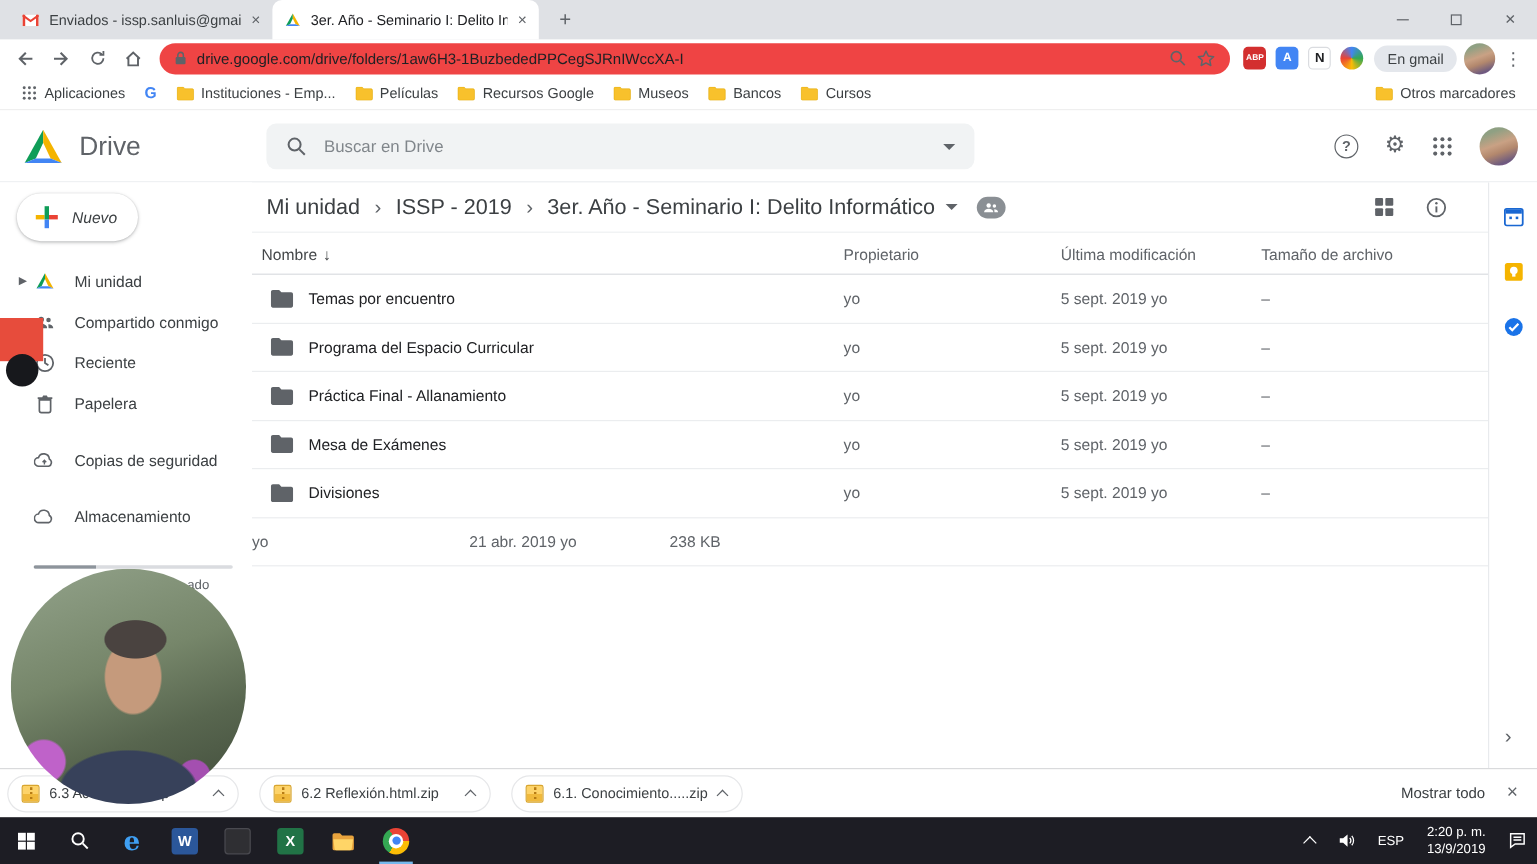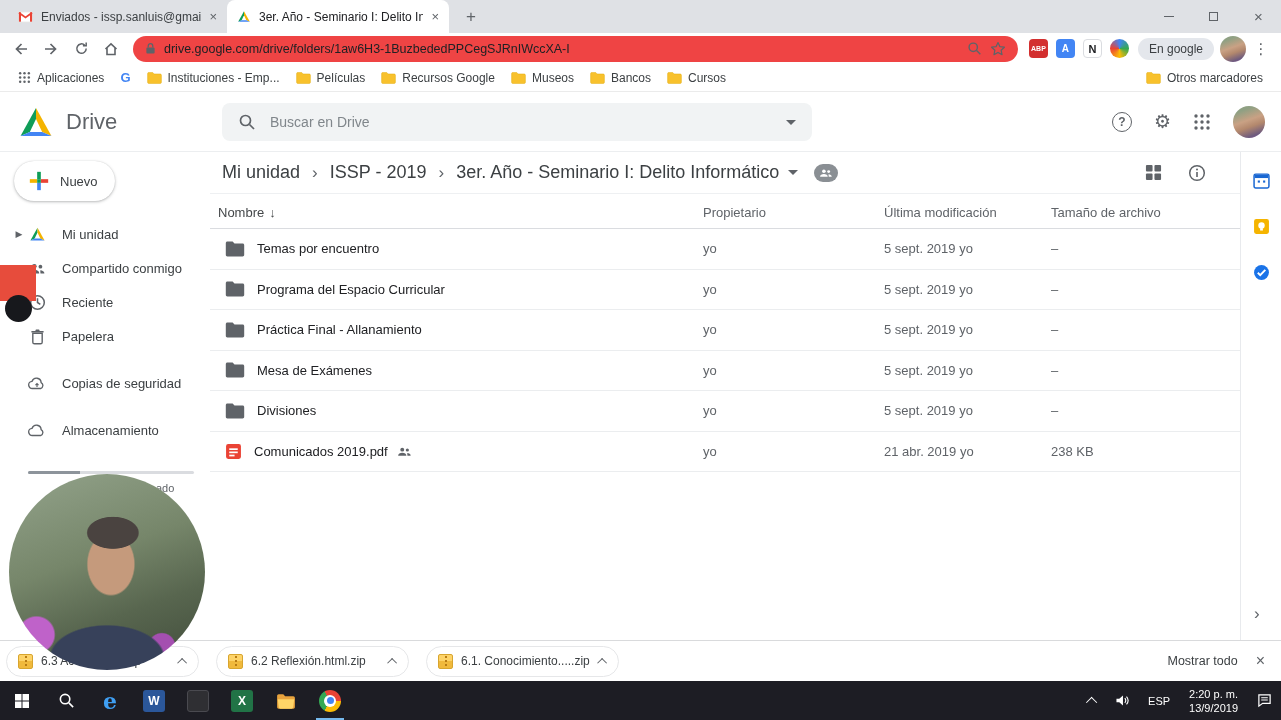--- a/index.html
+++ b/index.html
@@ -50,21 +50,21 @@
 #drive-search input::placeholder{color:#80868b;}
 .caret-down{width:0;height:0;border-left:5px solid transparent;border-right:5px solid transparent;border-top:5px solid #5f6368;}
 #header-right{margin-left:auto;display:flex;align-items:center;gap:22px;padding-right:16px;}
 .hdr-ic{color:#5f6368;display:flex;align-items:center;justify-content:center;}
 .help-circ{width:20px;height:20px;border:1.6px solid #5f6368;border-radius:50%;font-size:12px;font-weight:bold;display:flex;align-items:center;justify-content:center;}
 .gear{font-size:19px;}
 .avatar-lg{width:32px;height:32px;border-radius:50%;}
 
 
 #sidebar{position:absolute;top:152px;left:0;width:210px;bottom:80px;background:#fff;}
-#new-btn{margin:9px 0 16px 14px;width:101px;height:40px;border-radius:24px;background:#fff;box-shadow:0 1px 3px rgba(60,64,67,.35),0 0 1px rgba(60,64,67,.2);display:flex;align-items:center;gap:10px;padding:0 14px;font-size:13px;color:#3c4043;}
+#new-btn{margin:9px 0 16px 14px;width:101px;height:40px;border-radius:24px;background:#fff;box-shadow:0 1px 3px rgba(60,64,67,.35),0 0 1px rgba(60,64,67,.2);display:flex;align-items:center;gap:10px;padding:0 14px;font-size:13px;color:#3c4043;font-style:italic;}
 .nav-item{height:34px;display:flex;align-items:center;font-size:13px;color:#3c4043;padding-left:10px;gap:0;}
 .nav-caret{width:18px;font-size:9px;color:#5f6368;text-align:center;}
 .nav-ic{width:18px;height:18px;margin:0 16px 0 0;color:#5f6368;display:flex;align-items:center;justify-content:center;flex:none;}
 .nav-spacer{width:18px;}
 .nav-gap{margin-top:13px;}
 #storage-bar{position:absolute;left:28px;top:319px;width:166px;height:3px;border-radius:2px;background:#dadce0;overflow:hidden;}
 #storage-bar span{display:block;width:52px;height:100%;background:#8d949b;}
 #storage-text{position:absolute;left:156px;top:330px;font-size:11px;color:#5f6368;}
 
 
@@ -344,21 +344,21 @@
       <span style="color:#5f6368;display:flex">
           <svg width="16" height="16">
             <use href="#i-star"></use>
           </svg>
         </span>
     </div>
     <div class="ext ext-abp">ABP</div>
     <div class="ext ext-tr">A</div>
     <div class="ext ext-n">N</div>
     <div class="ext ext-cloud"></div>
-    <div id="pause-pill">En google</div>
+    <div id="pause-pill">En gmail</div>
     <div class="avatar-sm face-av"></div>
     <div class="menu-dots">⋮</div>
   </div>
 
   <div id="bookmarks">
     <div class="bm">
       <span style="color:#5f6368;display:flex">
           <svg width="13" height="13">
             <use href="#i-grid9"></use>
           </svg>
@@ -605,33 +605,20 @@
               <use href="#i-folder"></use>
             </svg>
           </span>
           <span>Divisiones</span>
         </div>
       <div class="co">yo</div>
       <div class="cm">5 sept. 2019 yo</div>
       <div class="cs">–</div>
     </div>
     <div class="row">
-      <div class="cn">
-        <span class="fic">
-            <svg width="17" height="17">
-              <use href="#i-pdf"></use>
-            </svg>
-          </span>
-        <span>Comunicados 2019.pdf</span>
-        <span class="shared-mini">
-            <svg width="15" height="11">
-              <use href="#i-people"></use>
-            </svg>
-          </span>
-      </div>
       <div class="co">yo</div>
       <div class="cm">21 abr. 2019 yo</div>
       <div class="cs">238 KB</div>
     </div>
   </div>
 
   <div id="side-rail">
     <span class="rail-ic" style="top:20px">
         <svg width="17" height="17">
           <use href="#i-calendar"></use>

